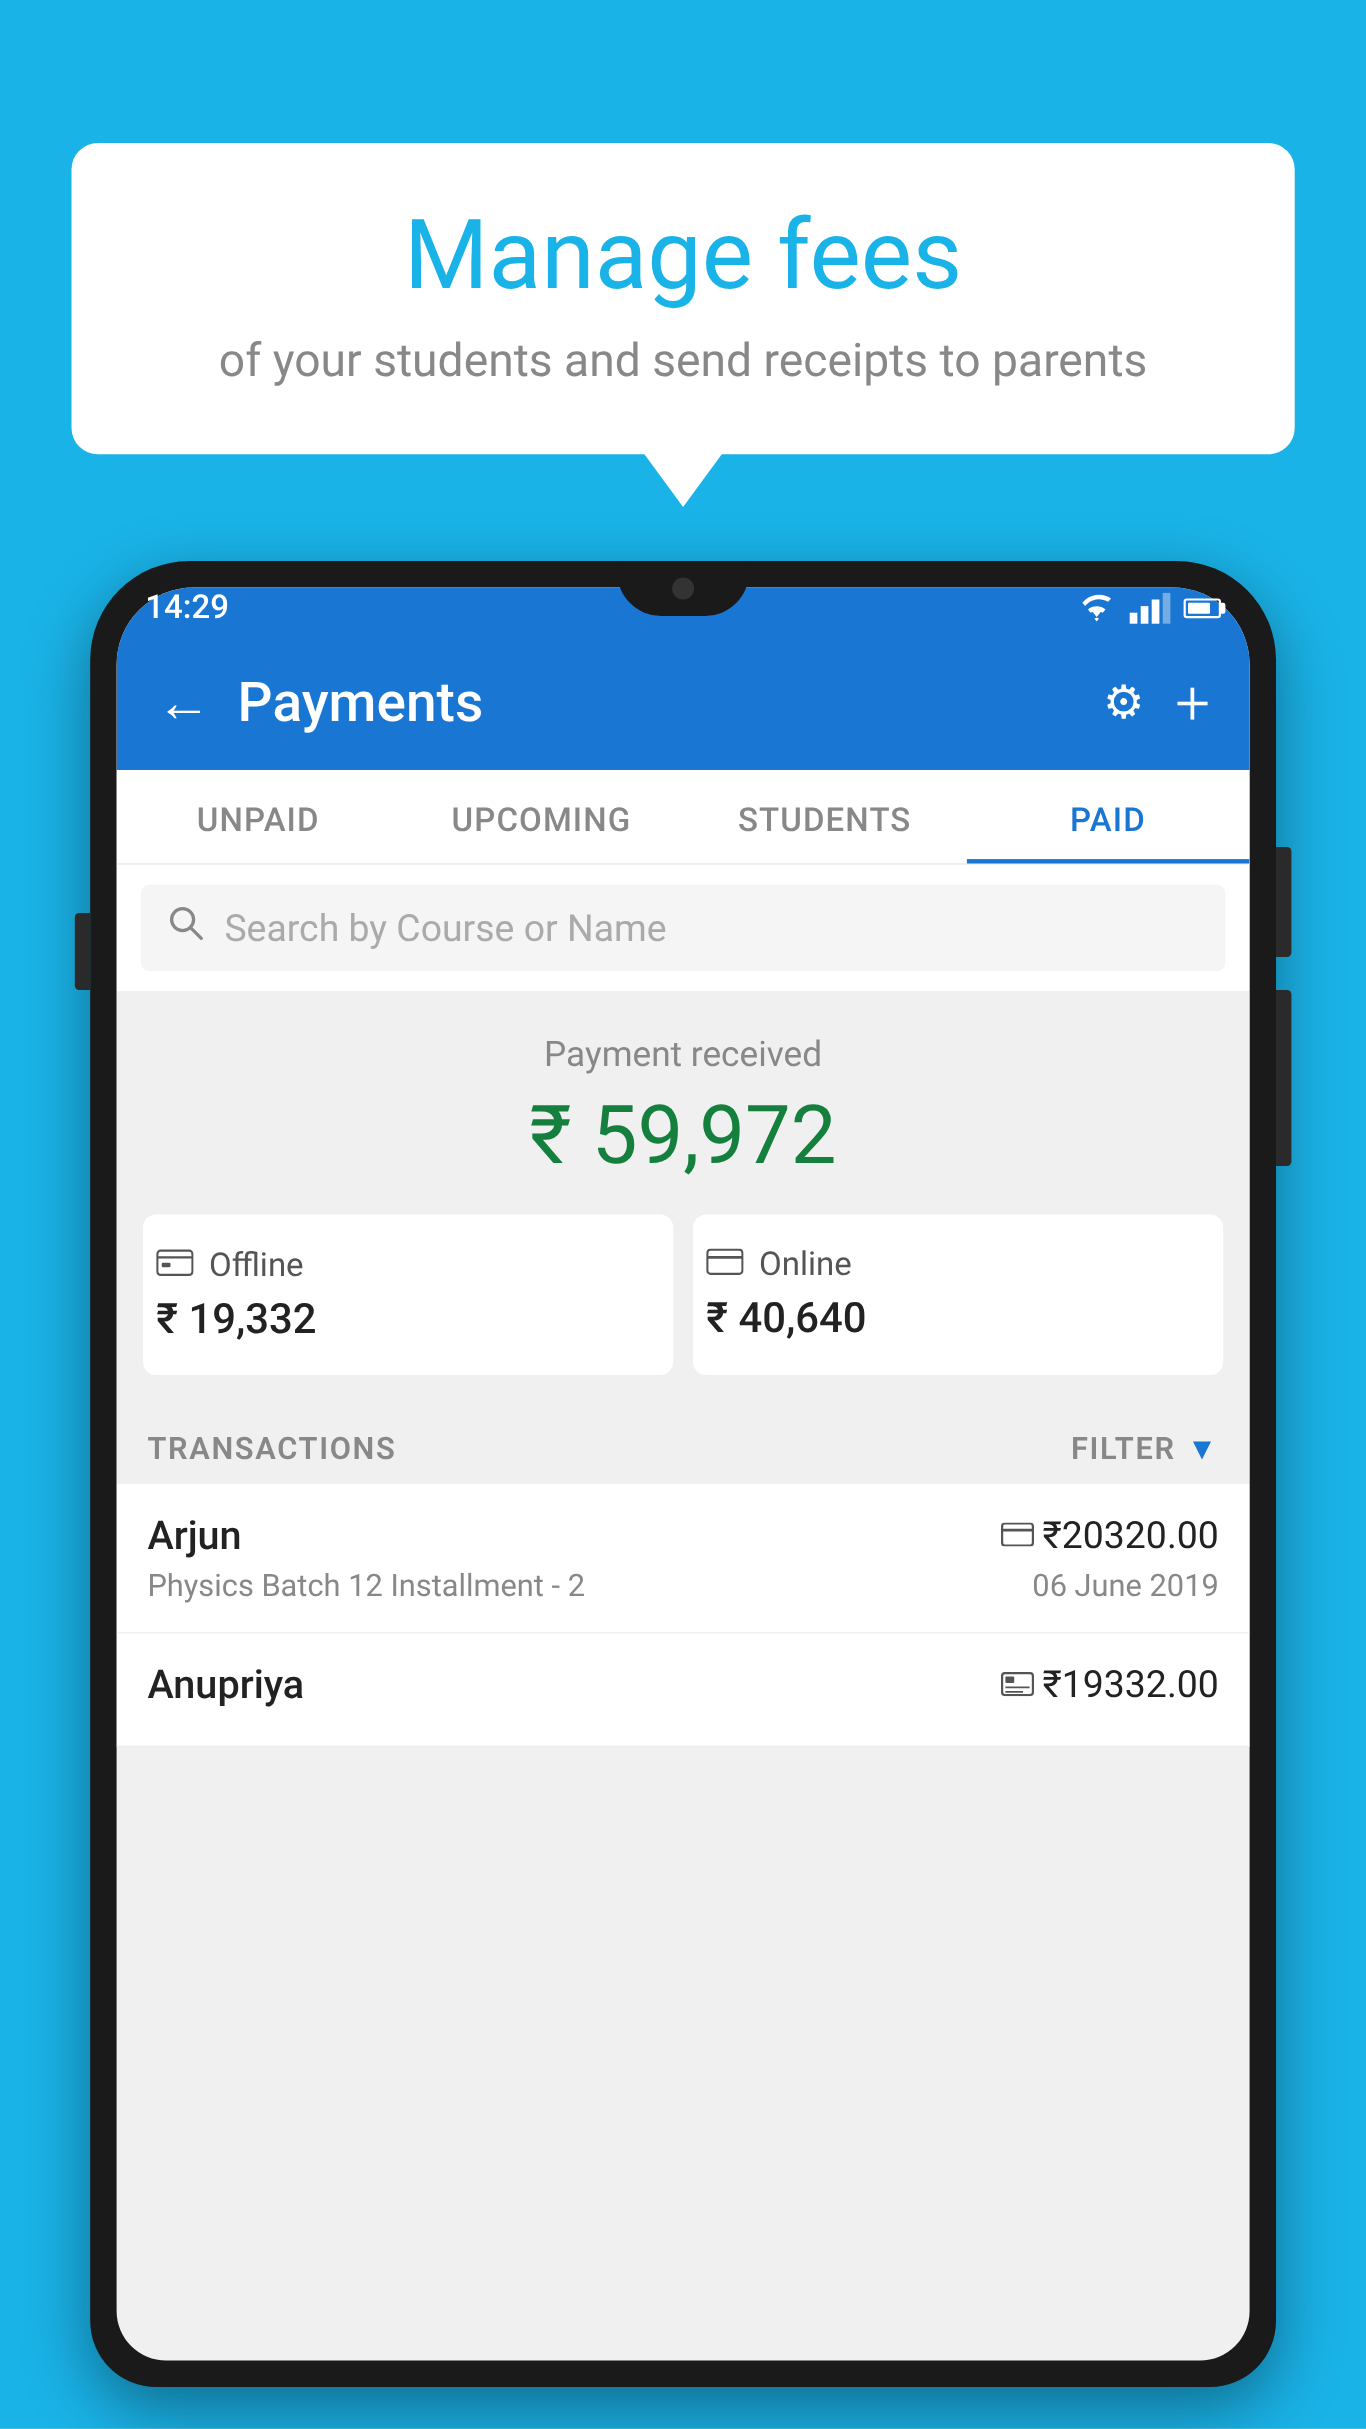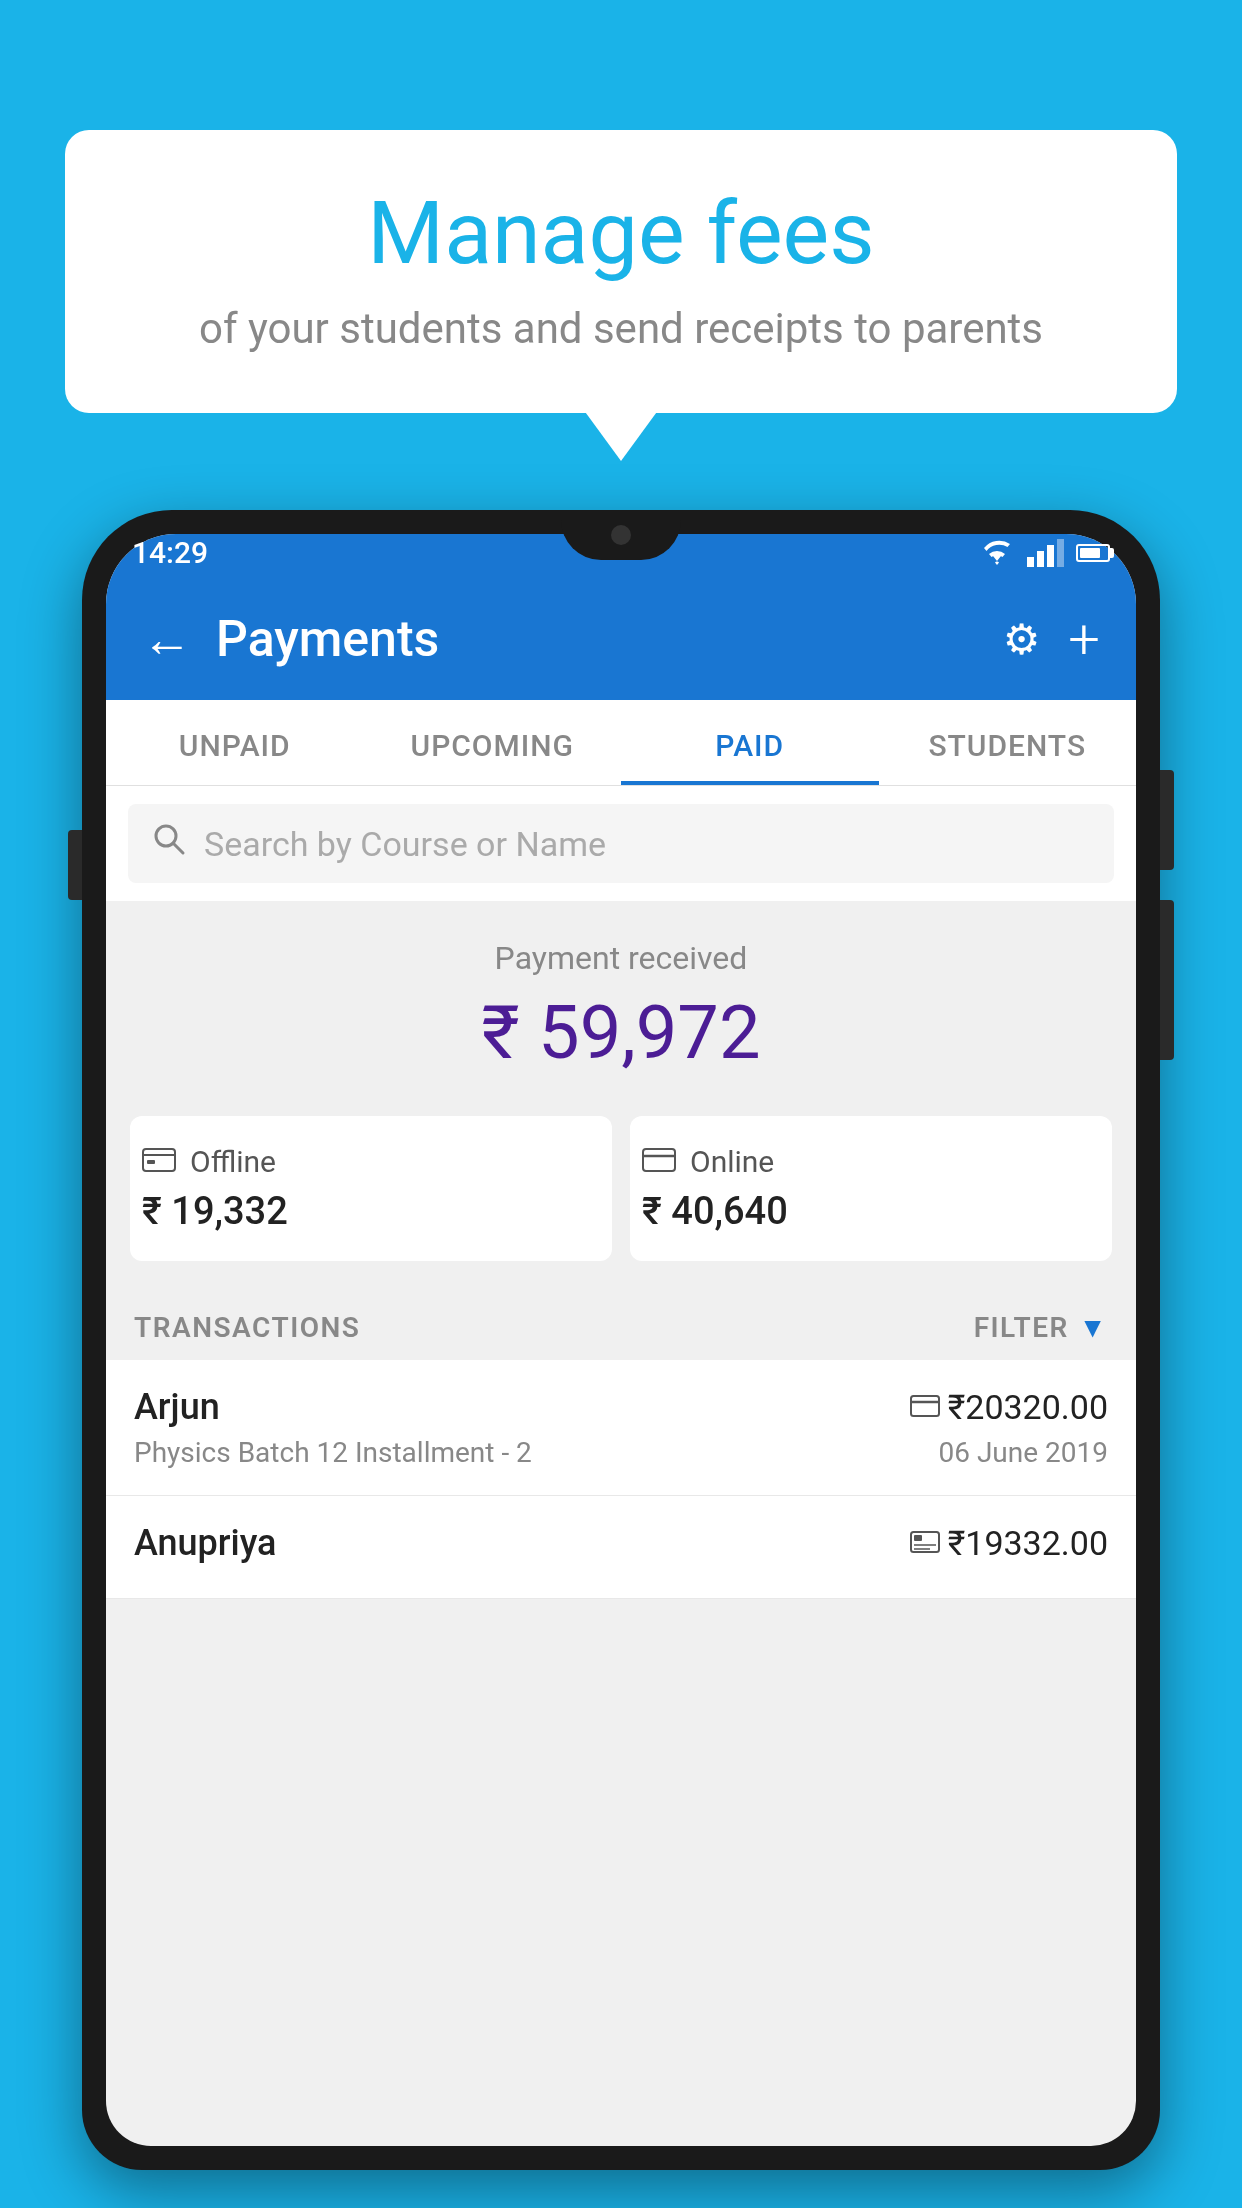--- a/index.html
+++ b/index.html
@@ -233,24 +233,24 @@
       text-align: center;
     }
 
     .payment-label {
       color: #888;
       font-size: 32px;
       margin-bottom: 12px;
     }
 
     .payment-amount {
-      color: #4c1d95;
+      color: #15803d;
       font-size: 74px;
       font-weight: 400;
-      margin-bottom: 40px;
+      margin-bottom: 28px;
     }
 
     .payment-cards {
       display: flex;
       gap: 18px;
     }
 
     .payment-card {
       flex: 1;
       background: white;
@@ -460,22 +460,22 @@
           </div>
           <div class="header-right">
             <span class="header-icon gear-unicode">⚙</span>
             <span class="header-icon" style="font-size:56px;font-weight:300;">+</span>
           </div>
         </div>
 
         <div class="tabs-container">
           <div class="tab">UNPAID</div>
           <div class="tab">UPCOMING</div>
+          <div class="tab">STUDENTS</div>
           <div class="tab active">PAID</div>
-          <div class="tab">STUDENTS</div>
         </div>
 
         <div class="search-container">
           <div class="search-bar">
             <span class="search-icon">
               <svg width="34" height="34" viewBox="0 0 34 34" fill="none">
                 <circle cx="14" cy="14" r="10" stroke="#888" stroke-width="3"></circle>
                 <line x1="21" y1="21" x2="31" y2="31" stroke="#888" stroke-width="3" stroke-linecap="round"></line>
               </svg>
             </span>

